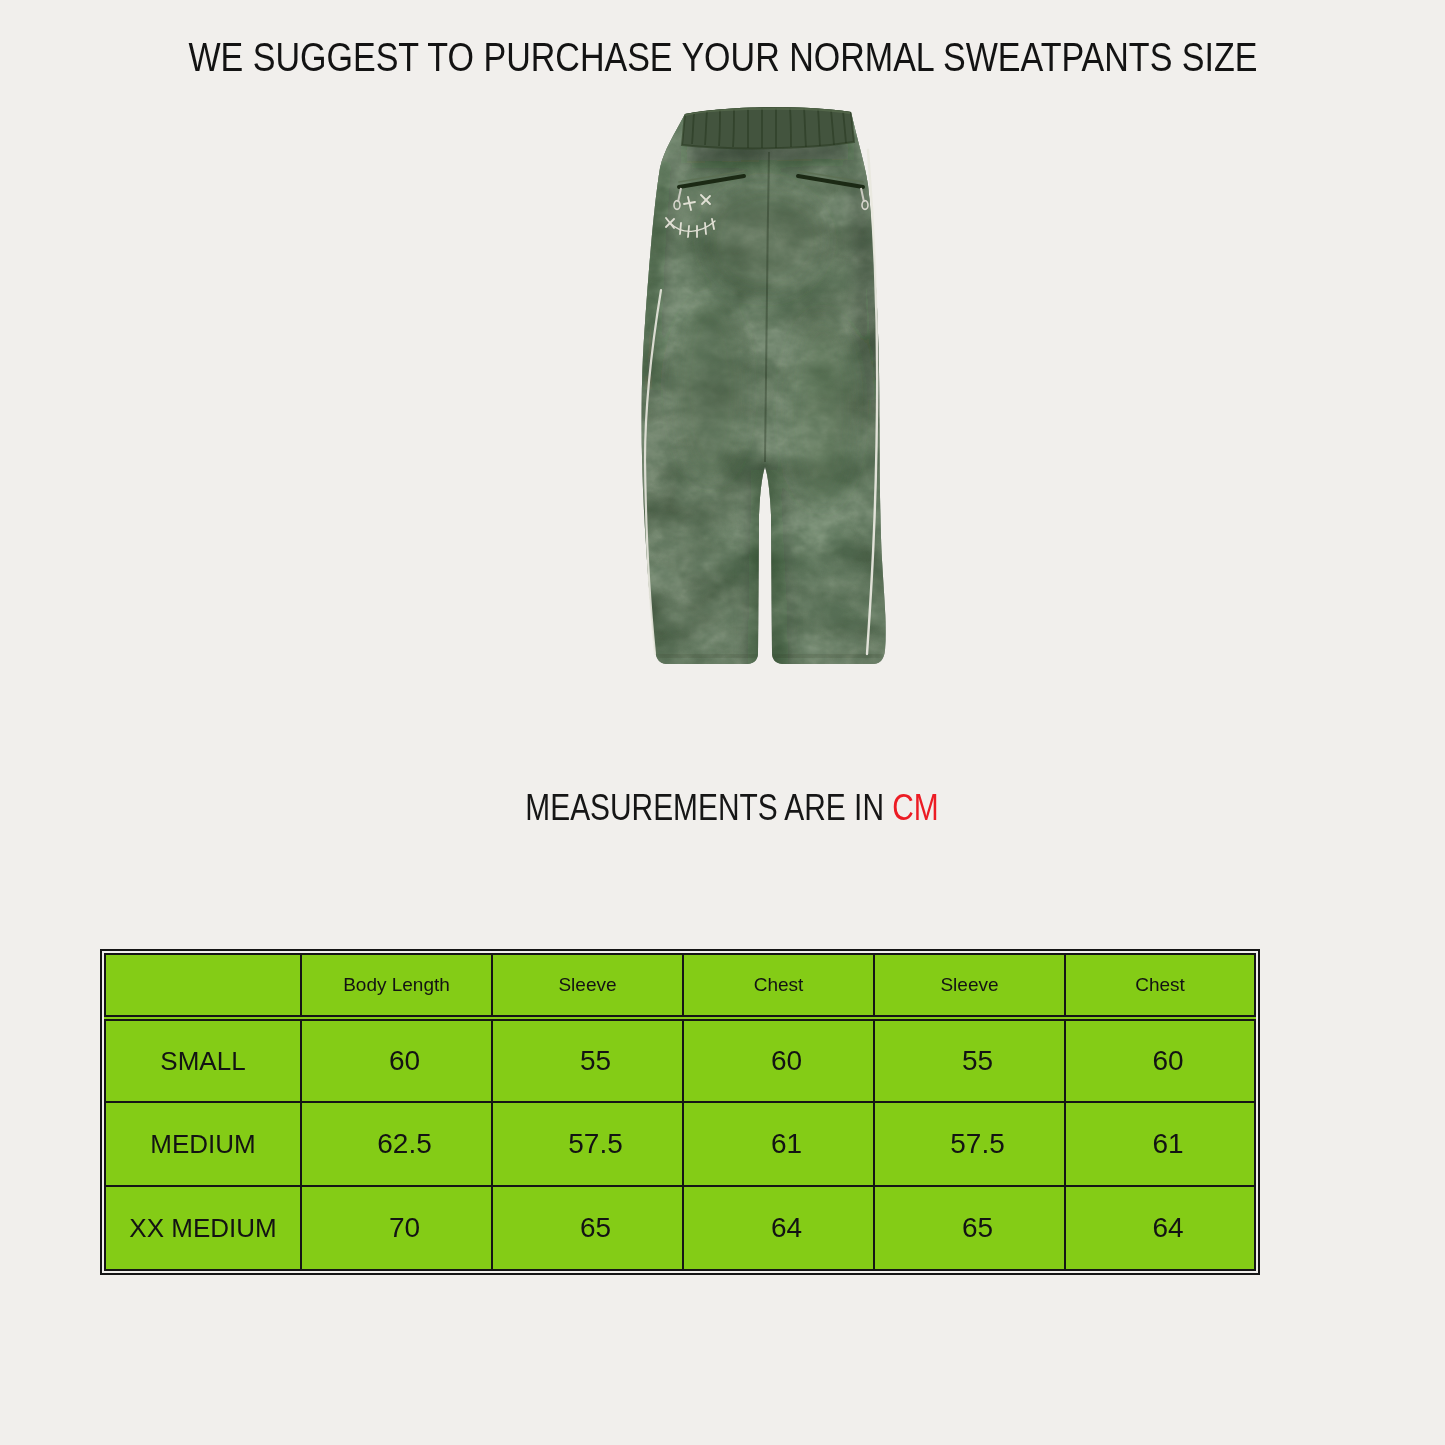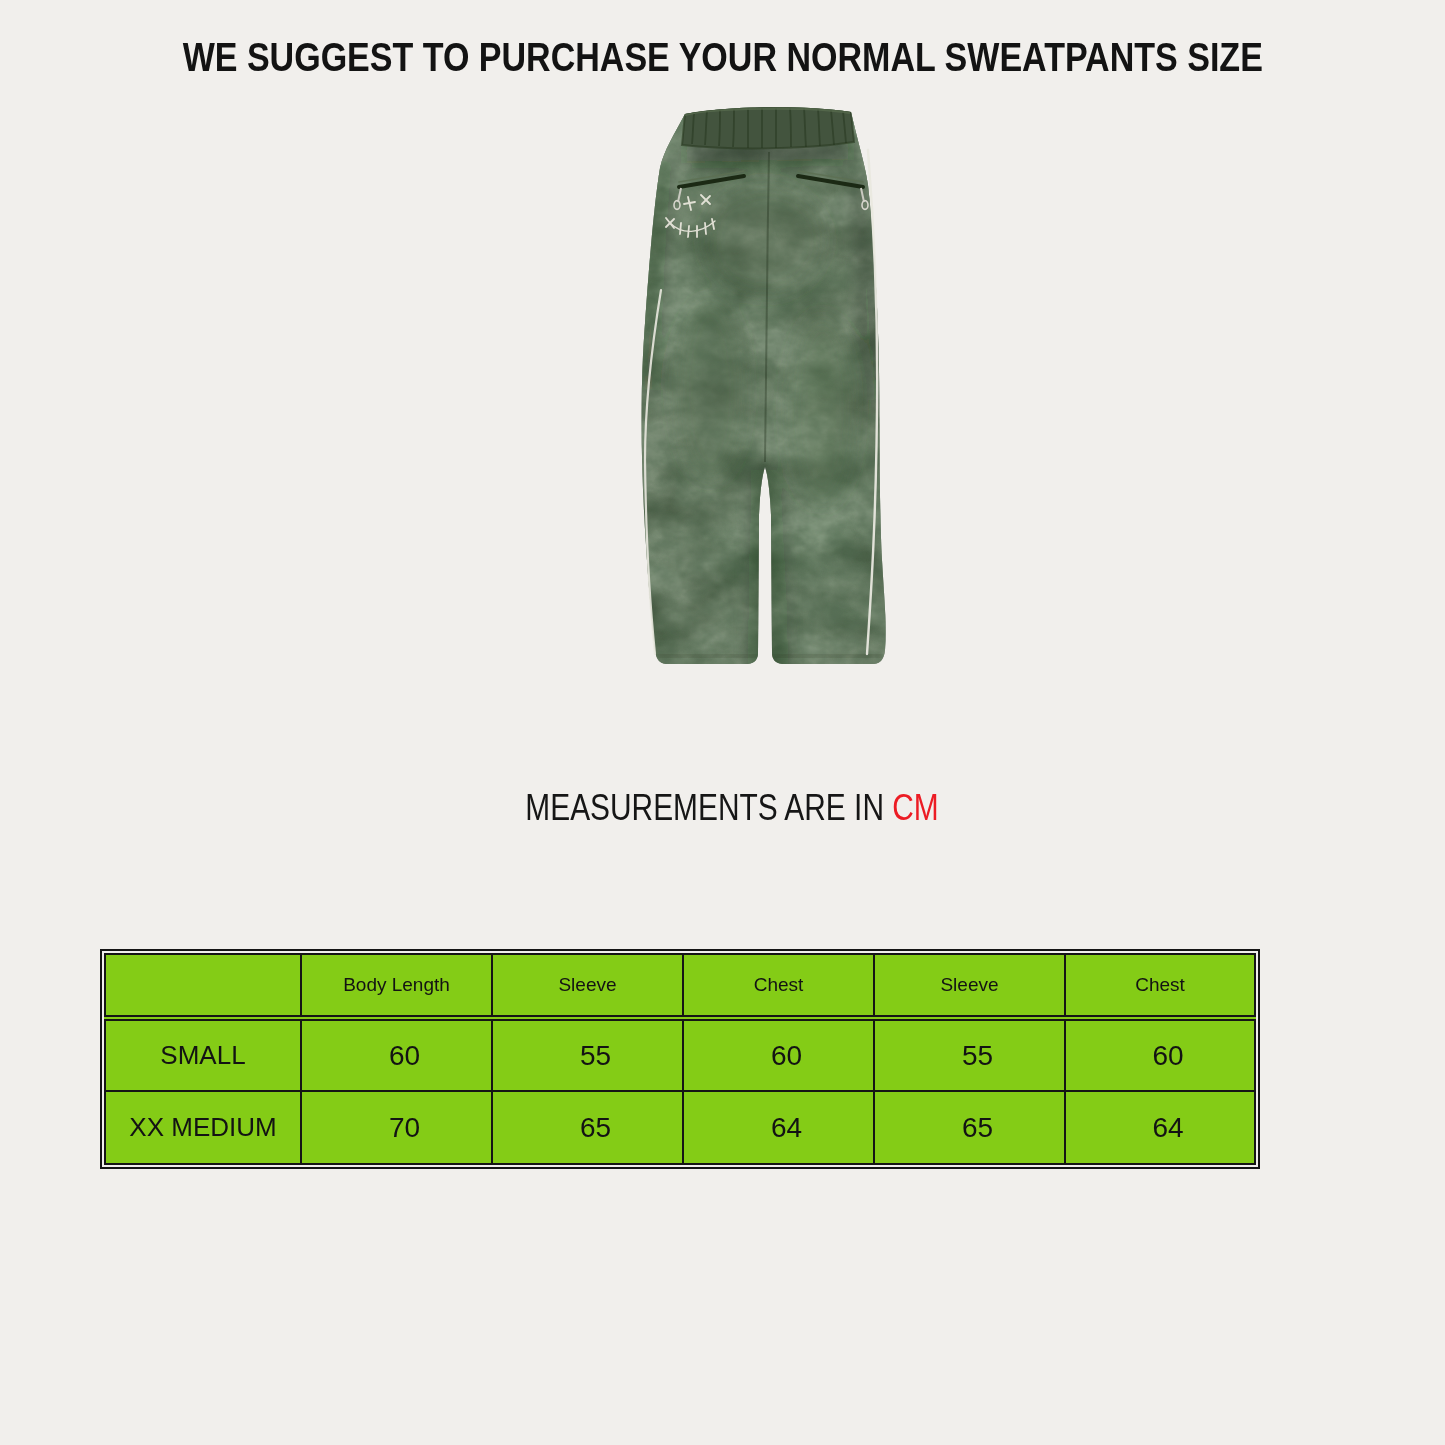--- a/index.html
+++ b/index.html
@@ -11,21 +11,21 @@
   }
   .condensed{
     display:inline-block;
     transform:scaleX(0.83);
     transform-origin:50% 50%;
     white-space:nowrap;
   }
   
   .top-heading{
     position:absolute;top:34px;left:0;width:1445px;
-    text-align:center;font-size:41px;font-weight:700;
+    text-align:center;font-size:41px;font-weight:400;
     letter-spacing:0px;color:#131313;
   }
   
   .product-wrap{
     position:absolute;left:560px;top:90px;width:380px;height:585px;
   }
   
   .notes{
     position:absolute;top:787px;left:0;width:1445px;
     text-align:center;font-size:36px;font-weight:500;line-height:41px;padding-left:10px;
@@ -44,21 +44,21 @@
   .size-table th,.size-table td{
     border:2px solid #151515;
     text-align:center;vertical-align:middle;
     padding:0;
     font-weight:400;color:#131313;
   }
   .size-table thead th{
     height:60px;font-size:19px;
     border-bottom:6px double #151515;
   }
-  .size-table tbody tr{height:73px;}
+  .size-table tbody tr{height:84px;}
   .size-table td.size-label{font-size:26px;}
   .size-table td.value{font-size:28px;padding-left:16px;}
 </style>
 </head>
 <body>
 
 <div class="top-heading">
   <span class="condensed">WE SUGGEST TO PURCHASE YOUR NORMAL SWEATPANTS SIZE</span>
 </div>
 
@@ -244,20 +244,28 @@
   <tbody>
     <tr>
       <td class="size-label">SMALL</td>
       <td class="value">60</td>
       <td class="value">55</td>
       <td class="value">60</td>
       <td class="value">55</td>
       <td class="value">60</td>
     </tr>
     <tr>
+      <td class="size-label">MEDIUM</td>
+      <td class="value">62.5</td>
+      <td class="value">57.5</td>
+      <td class="value">61</td>
+      <td class="value">57.5</td>
+      <td class="value">61</td>
+    </tr>
+    <tr>
       <td class="size-label">XX MEDIUM</td>
       <td class="value">70</td>
       <td class="value">65</td>
       <td class="value">64</td>
       <td class="value">65</td>
       <td class="value">64</td>
     </tr>
   </tbody>
 </table>
 

